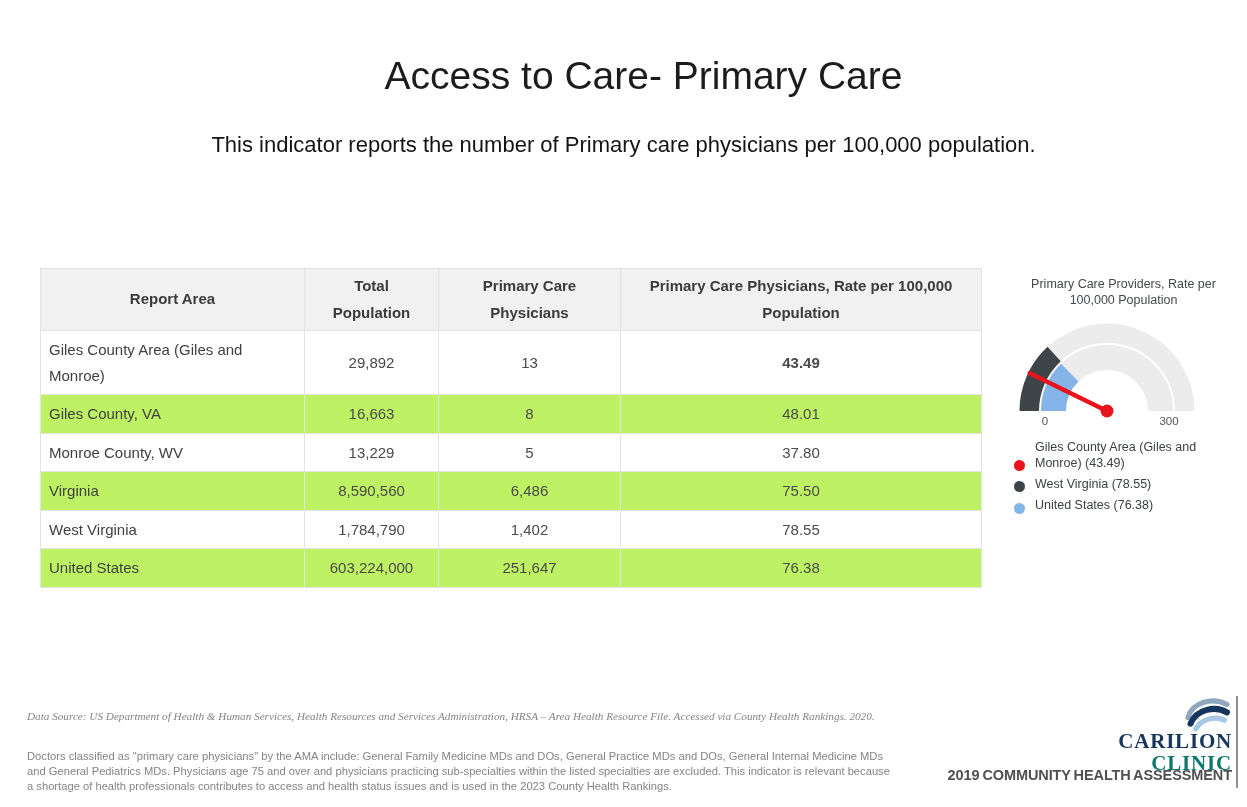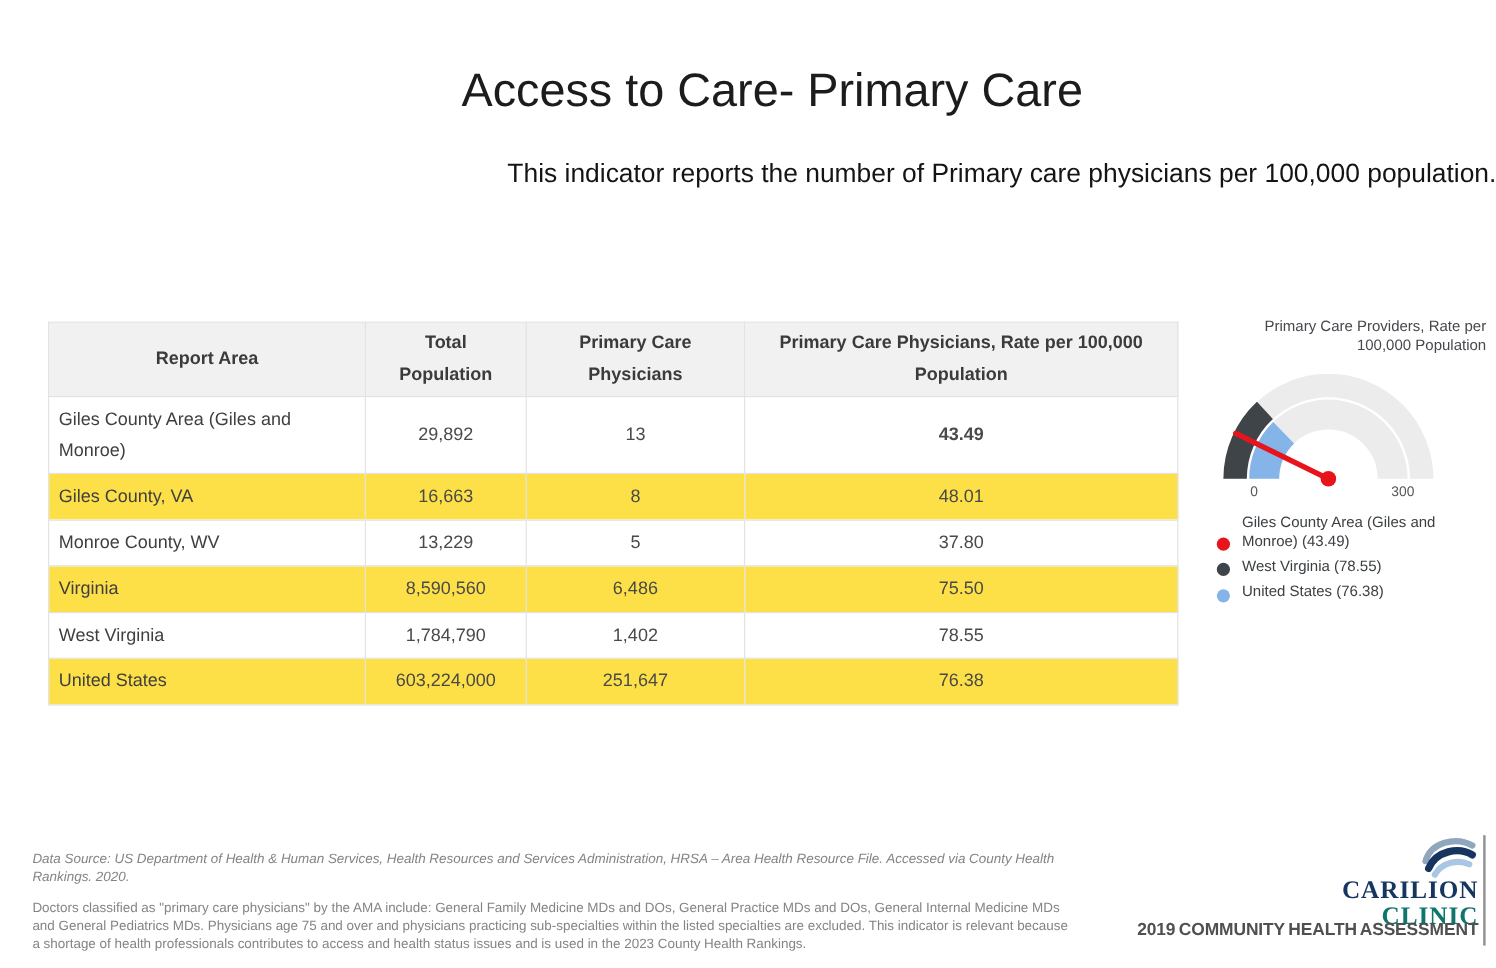--- a/index.html
+++ b/index.html
@@ -20,21 +20,21 @@
     text-align: center;
     font-size: 39px;
     font-weight: 400;
     color: #1c1c1c;
     letter-spacing: 0;
     margin-left: 20px;
   }
   .page-subtitle {
     position: absolute;
     top: 132px; left: 0; width: 100%;
-    text-align: right;
+    text-align: center;
     font-size: 22px;
     font-weight: 400;
     color: #141414;
   }
 
   
   .table-wrap {
     position: absolute;
     left: 40px; top: 268px;
     width: 941px;
@@ -57,41 +57,41 @@
     height: 62px;
     line-height: 1.75;
     padding: 4px 10px;
     vertical-align: middle;
   }
   .data-table td {
     padding: 6px 10px;
     vertical-align: middle;
     background: #ffffff;
   }
-  .data-table tr.alt td { background: #fde047; }
+  .data-table tr.alt td { background: #bef264; }
   .data-table td.area   { text-align: left; padding-left: 8px; line-height: 1.7; }
   .data-table td.num    { text-align: center; color: #4a4a4a; }
   .data-table tr.tall td { height: 62px; }
   .data-table tr.reg td  { height: 36px; }
   .col-area { width: 264px; }
   .col-pop  { width: 134px; }
   .col-phys { width: 182px; }
   .col-rate { width: 361px; }
   td.rate-hot { color: #d22b2b; font-weight: 700; }
 
   
   .gauge-panel {
     position: absolute;
     left: 1000px; top: 264px;
     width: 247px;
   }
   .gauge-title {
     width: 230px;
-    margin: 0 auto;
-    text-align: right;
+    margin: 12px auto;
+    text-align: center;
     font-size: 12.5px;
     line-height: 1.3;
     color: #45484c;
   }
   .gauge-svg {
     display: block;
     margin: 14px 0 0 12px;
   }
   .gauge-svg text {
     font-family: "Liberation Sans", sans-serif;
@@ -122,21 +122,21 @@
 
   
   .footer-notes {
     position: absolute;
     left: 27px; top: 709px;
     width: 866px;
     color: #848484;
     font-size: 11.2px;
     line-height: 1.34;
   }
-  .note-source { font-style: italic; margin-bottom: 11px; }
+  .note-source { font-style: italic; margin-bottom: 25px; font-family: Liberation Serif, serif; }
 
   
   .logo-icon { position: absolute; left: 1181px; top: 694px; }
   .logo-carilion {
     position: absolute; right: 15px; top: 729px;
     font-family: "Liberation Serif", serif;
     font-weight: 700;
     font-size: 21px;
     letter-spacing: 0.8px;
     color: #17365f;

